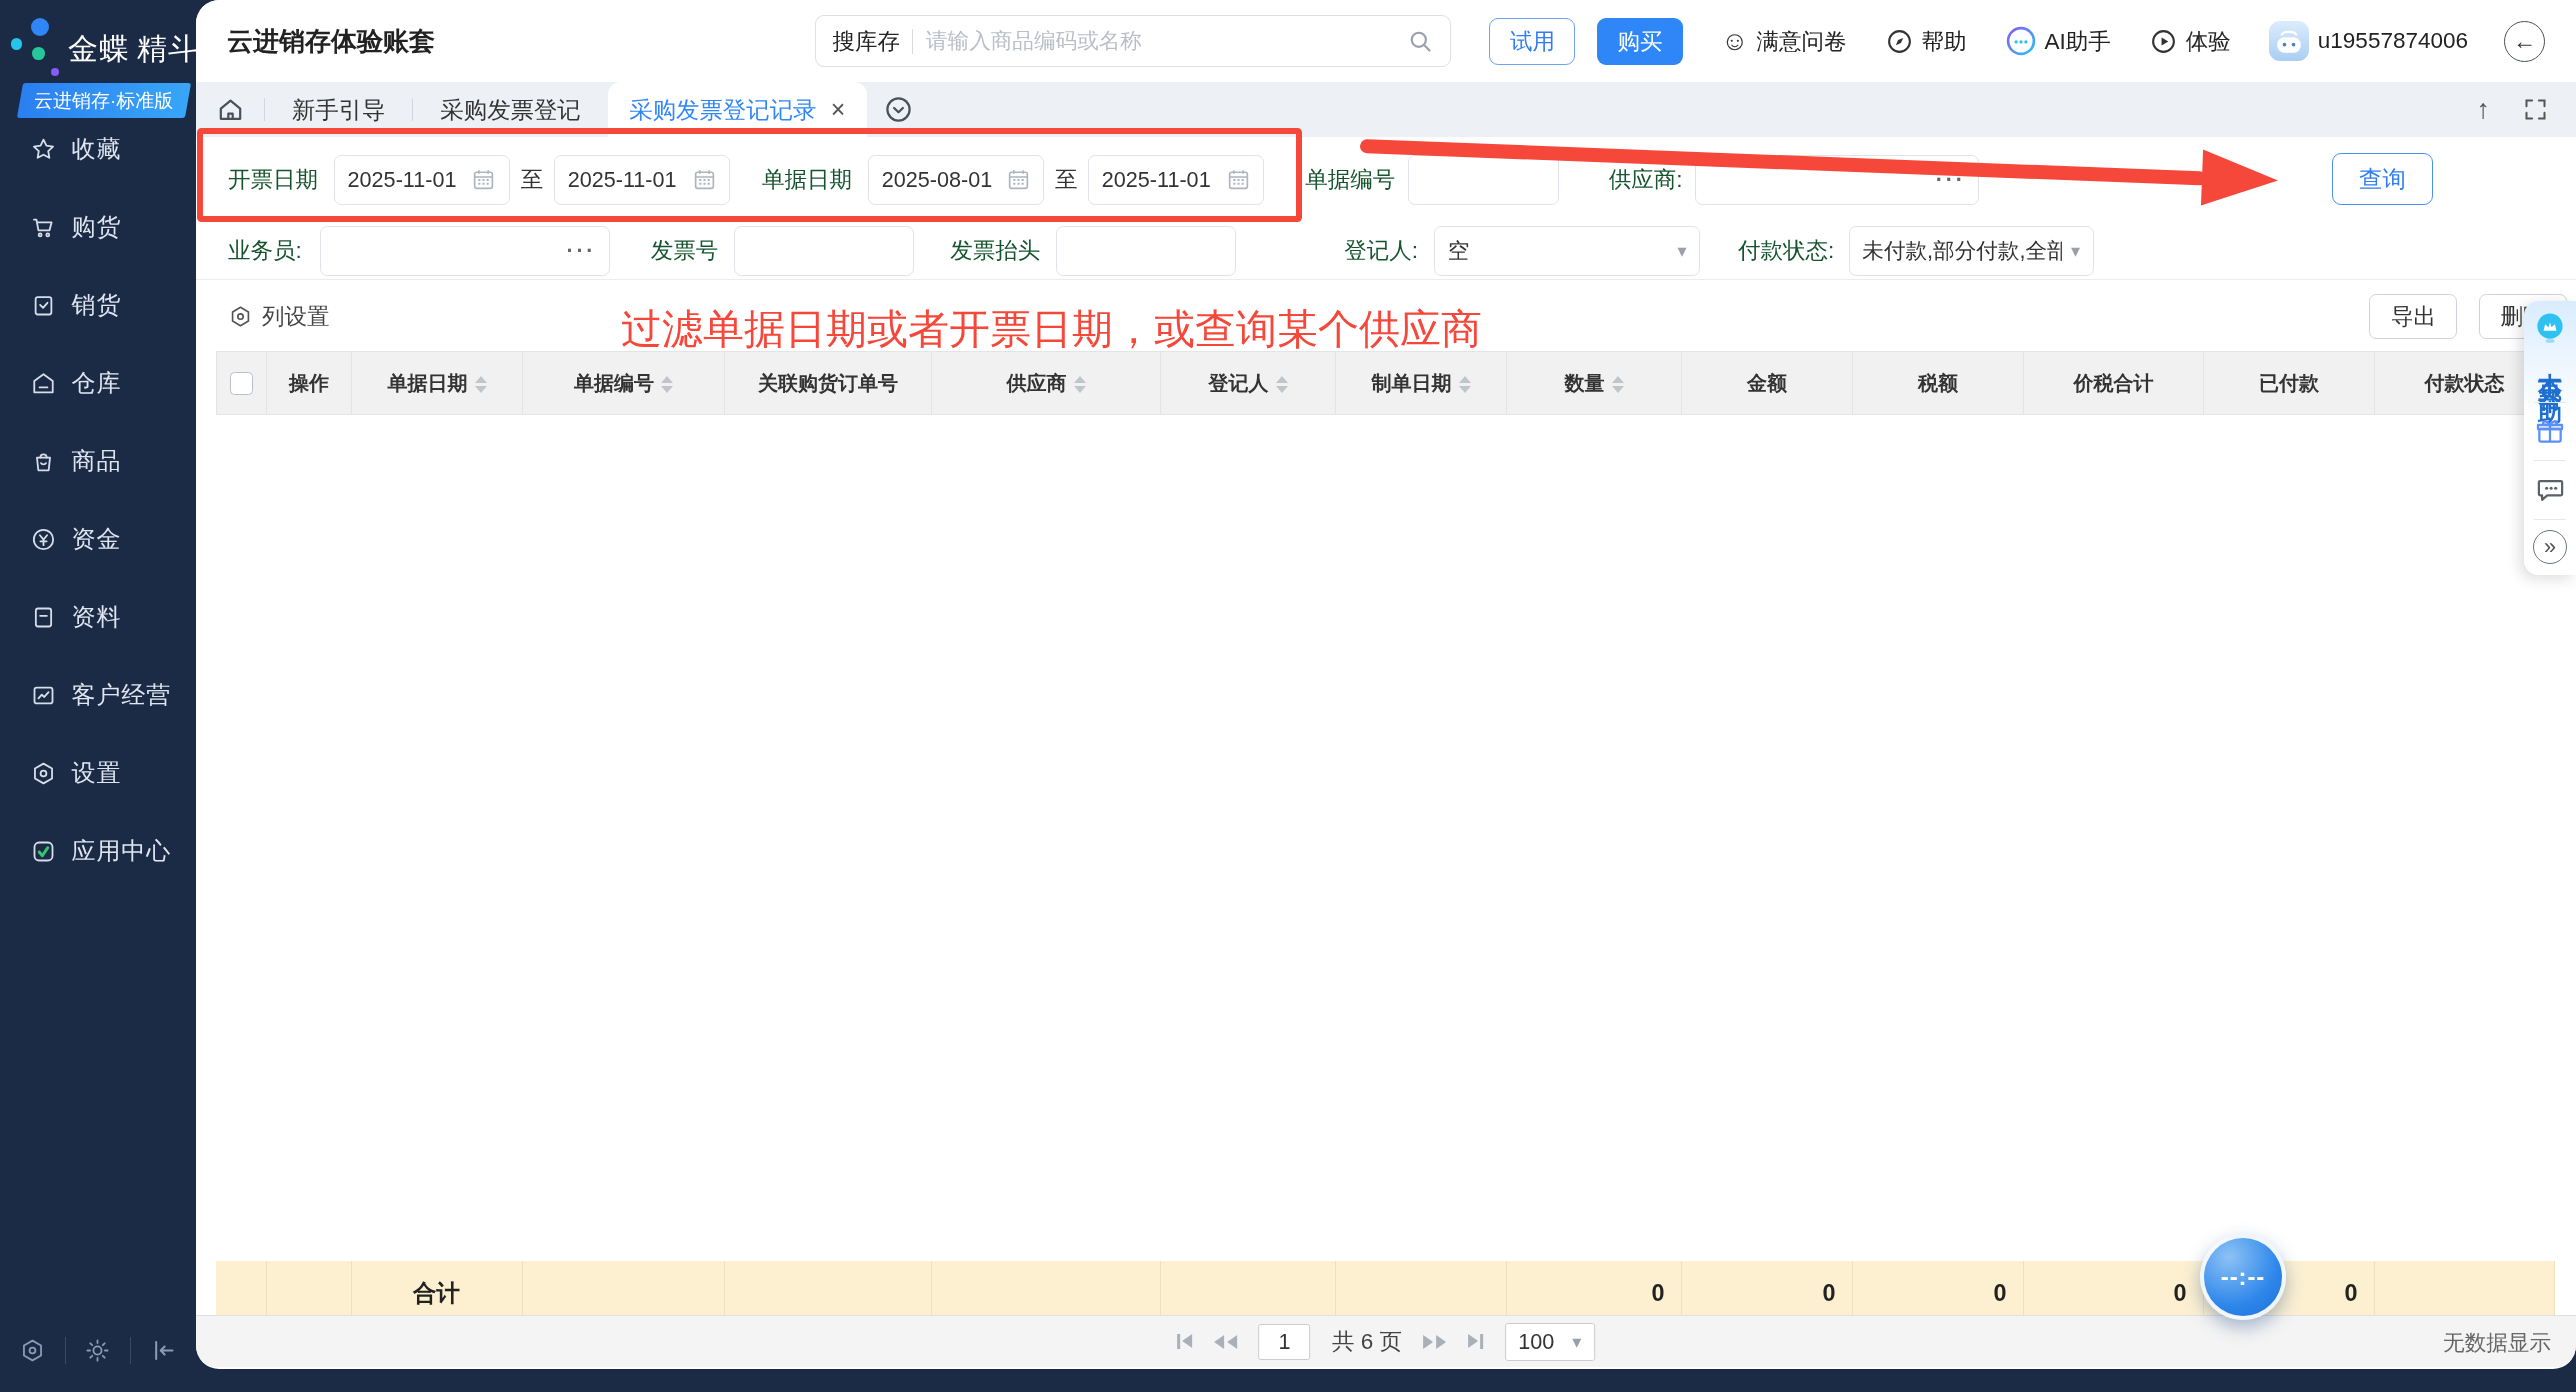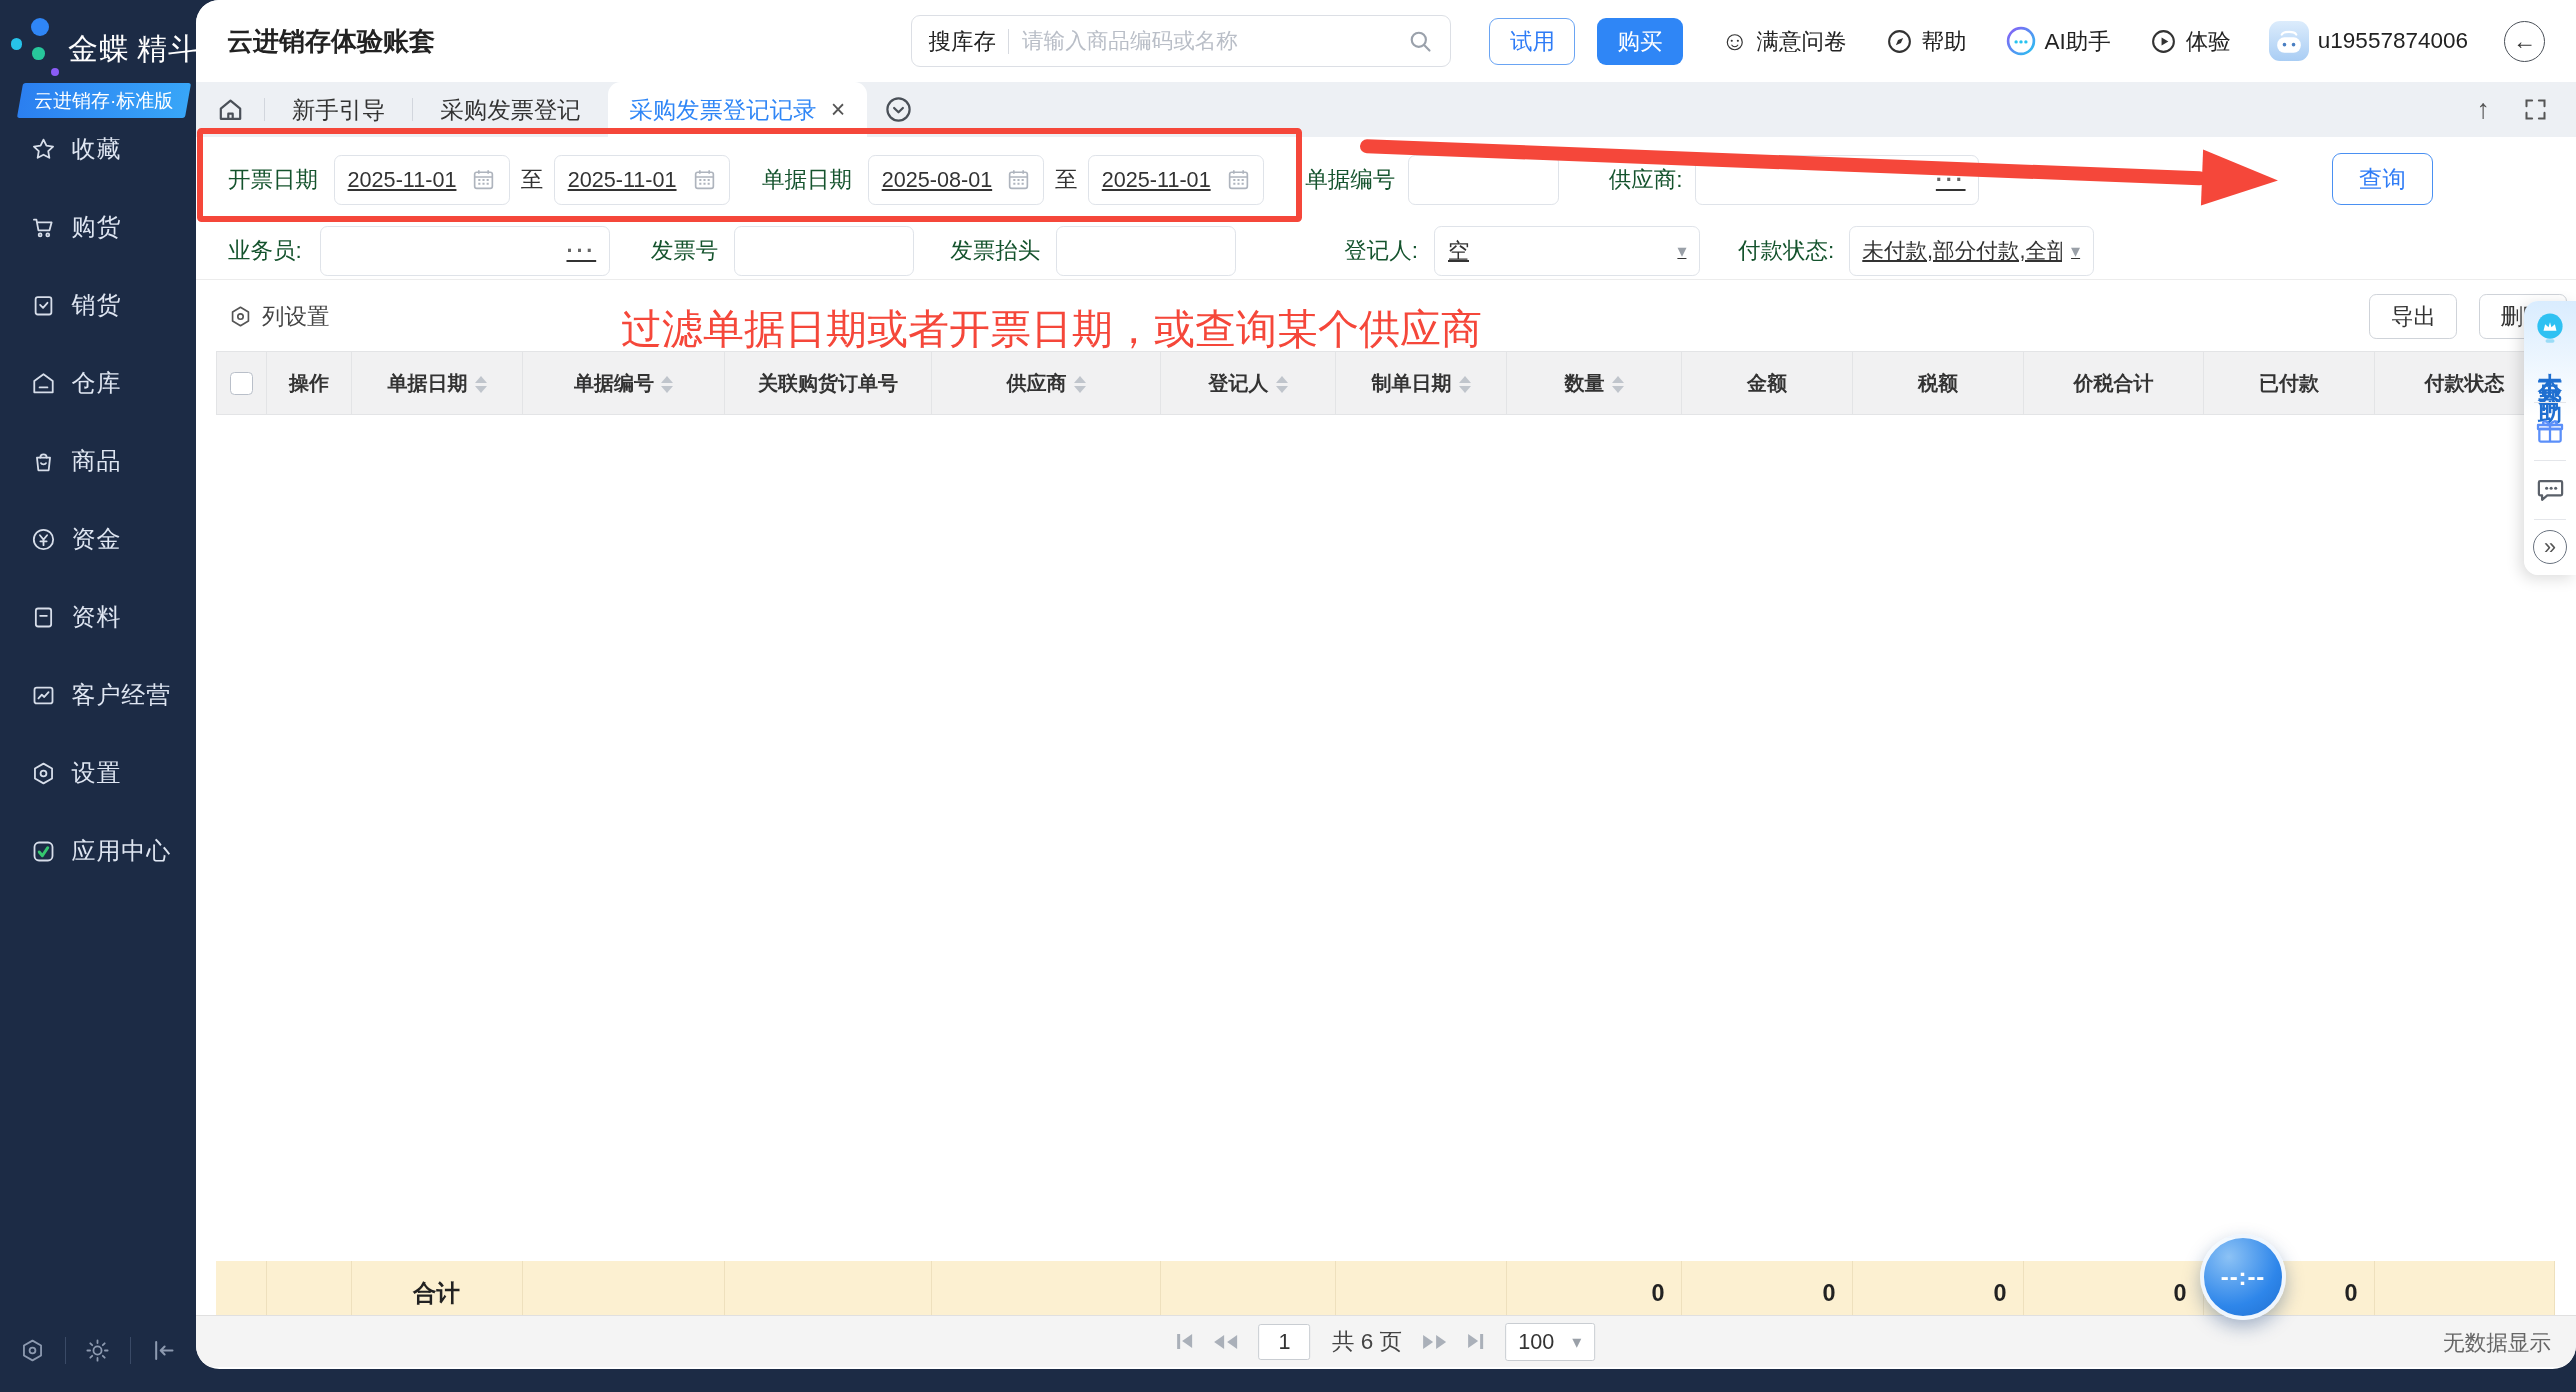--- a/index.html
+++ b/index.html
@@ -34,21 +34,21 @@
   .sb-ico { width:31px; height:31px; display:flex; align-items:center; justify-content:center; cursor:pointer; }
 
   
   #main { position:absolute; left:196px; top:0; right:0; bottom:23.4px; background:#fff;
     border-radius:23.4px 0 23.4px 23.4px; overflow:hidden; }
 
   
   #topbar { position:absolute; left:0; right:0; top:0; height:82px; display:flex; align-items:center;
     padding:0 31px; background:#fff; }
   #page-title { font-size:26px; font-weight:bold; color:#222; white-space:nowrap; }
-  #searchbox { margin-left:auto; width:540px; height:52px; border:0.9px solid #dcdfe5; border-radius:9px;
+  #searchbox { margin-left:auto; width:636px; height:52px; border:0.9px solid #dcdfe5; border-radius:9px;
     display:flex; align-items:center; padding:0 16px; }
   .search-label { font-size:22.5px; color:#222; white-space:nowrap; }
   .search-sep { width:0.9px; height:25px; background:#d7dae0; margin:0 12.6px; }
   #search-input { flex:1; border:none; outline:none; font-size:21.6px; color:#333; font-family:inherit; background:transparent; }
   #search-input::placeholder { color:#b9bec7; }
   .btn-trial { margin-left:38px; width:86px; height:47px; border:1.8px solid #6aa4f3; border-radius:9px;
     color:#2f7cf6; font-size:22.5px; background:#fff; display:flex; align-items:center; justify-content:center; cursor:pointer;}
   .btn-buy { margin-left:21.6px; width:86px; height:47px; background:#2f86f6; border-radius:9px;
     color:#fff; font-size:22.5px; display:flex; align-items:center; justify-content:center; cursor:pointer;}
   .top-link { margin-left:38px; display:flex; align-items:center; gap:8px; font-size:22.5px; color:#222; cursor:pointer; white-space:nowrap;}
@@ -67,21 +67,21 @@
   .tb-clock { margin-left:16px; cursor:pointer; display:flex; align-items:center;}
   .tb-right { margin-left:auto; display:flex; align-items:center; gap:32px; margin-right:27px; }
   .tb-right .glyph-ico { color:#555; }
 
   
   .f-row { position:absolute; left:0; right:0; display:flex; align-items:center; padding-left:32px; background:#fff;}
   #f-row1 { top:137px; height:85px; }
   #f-row2 { top:222px; height:58px; border-bottom:0.9px solid #ececec; }
   .f-label { font-size:22.5px; color:#14532d; white-space:nowrap; }
   .f-input { height:50px; border:0.9px solid #dfe3e9; border-radius:7.2px; background:#fff;
-    display:flex; align-items:center; padding:0 12.6px; font-size:21.6px; color:#333; cursor:text;text-decoration:underline; }
+    display:flex; align-items:center; padding:0 12.6px; font-size:21.6px; color:#333; cursor:text; }
   .date-val { flex:1; }
   .f-to { margin:0 10.8px; font-size:22.5px; color:#333; }
   .ellipsis-trigger { margin-left:auto; color:#666; font-size:21.6px; font-weight:bold; letter-spacing:2.7px; cursor:pointer;}
   .f-select { justify-content:space-between; cursor:pointer; }
   .sel-caret { color:#9aa0a8; font-size:18px; margin-left:9px; }
   .sel-val { overflow:hidden; white-space:nowrap; }
   #query-btn { position:absolute; right:143px; top:16px; width:101px; height:52px; border:1.8px solid #4a90f2;
     border-radius:9px; background:#fff; color:#2f7cf6; font-size:23.4px;
     display:flex; align-items:center; justify-content:center; cursor:pointer; }
 

